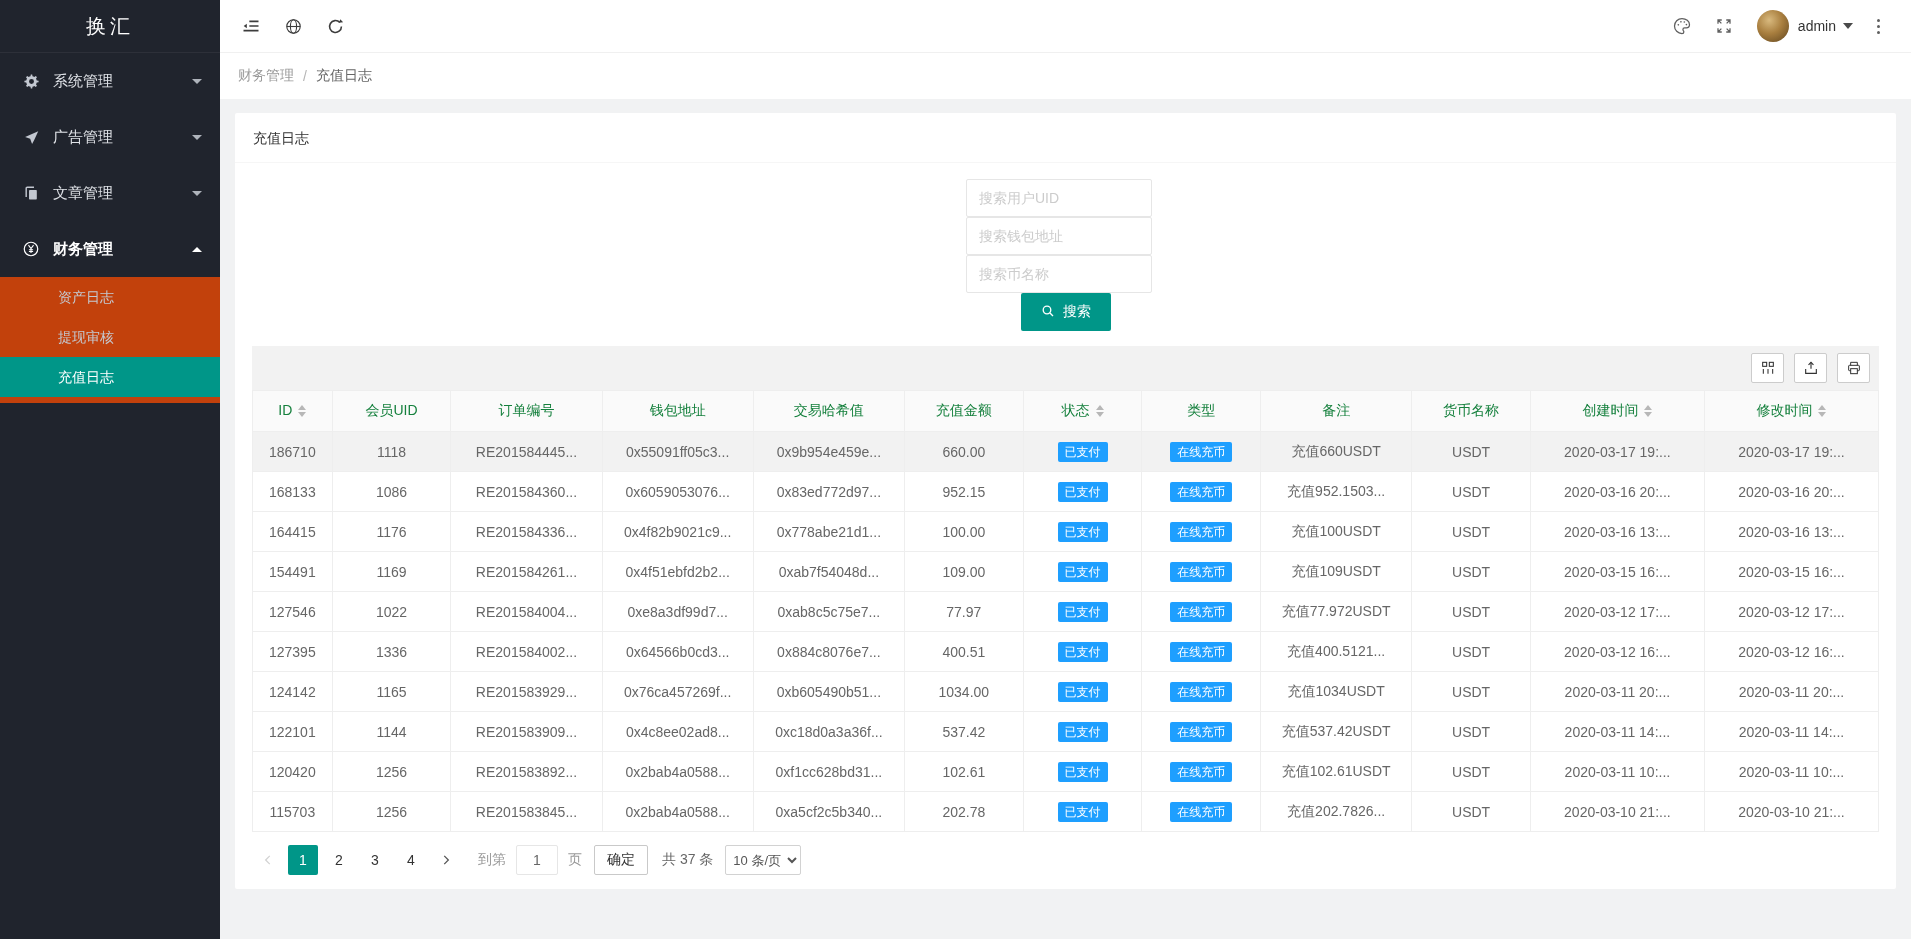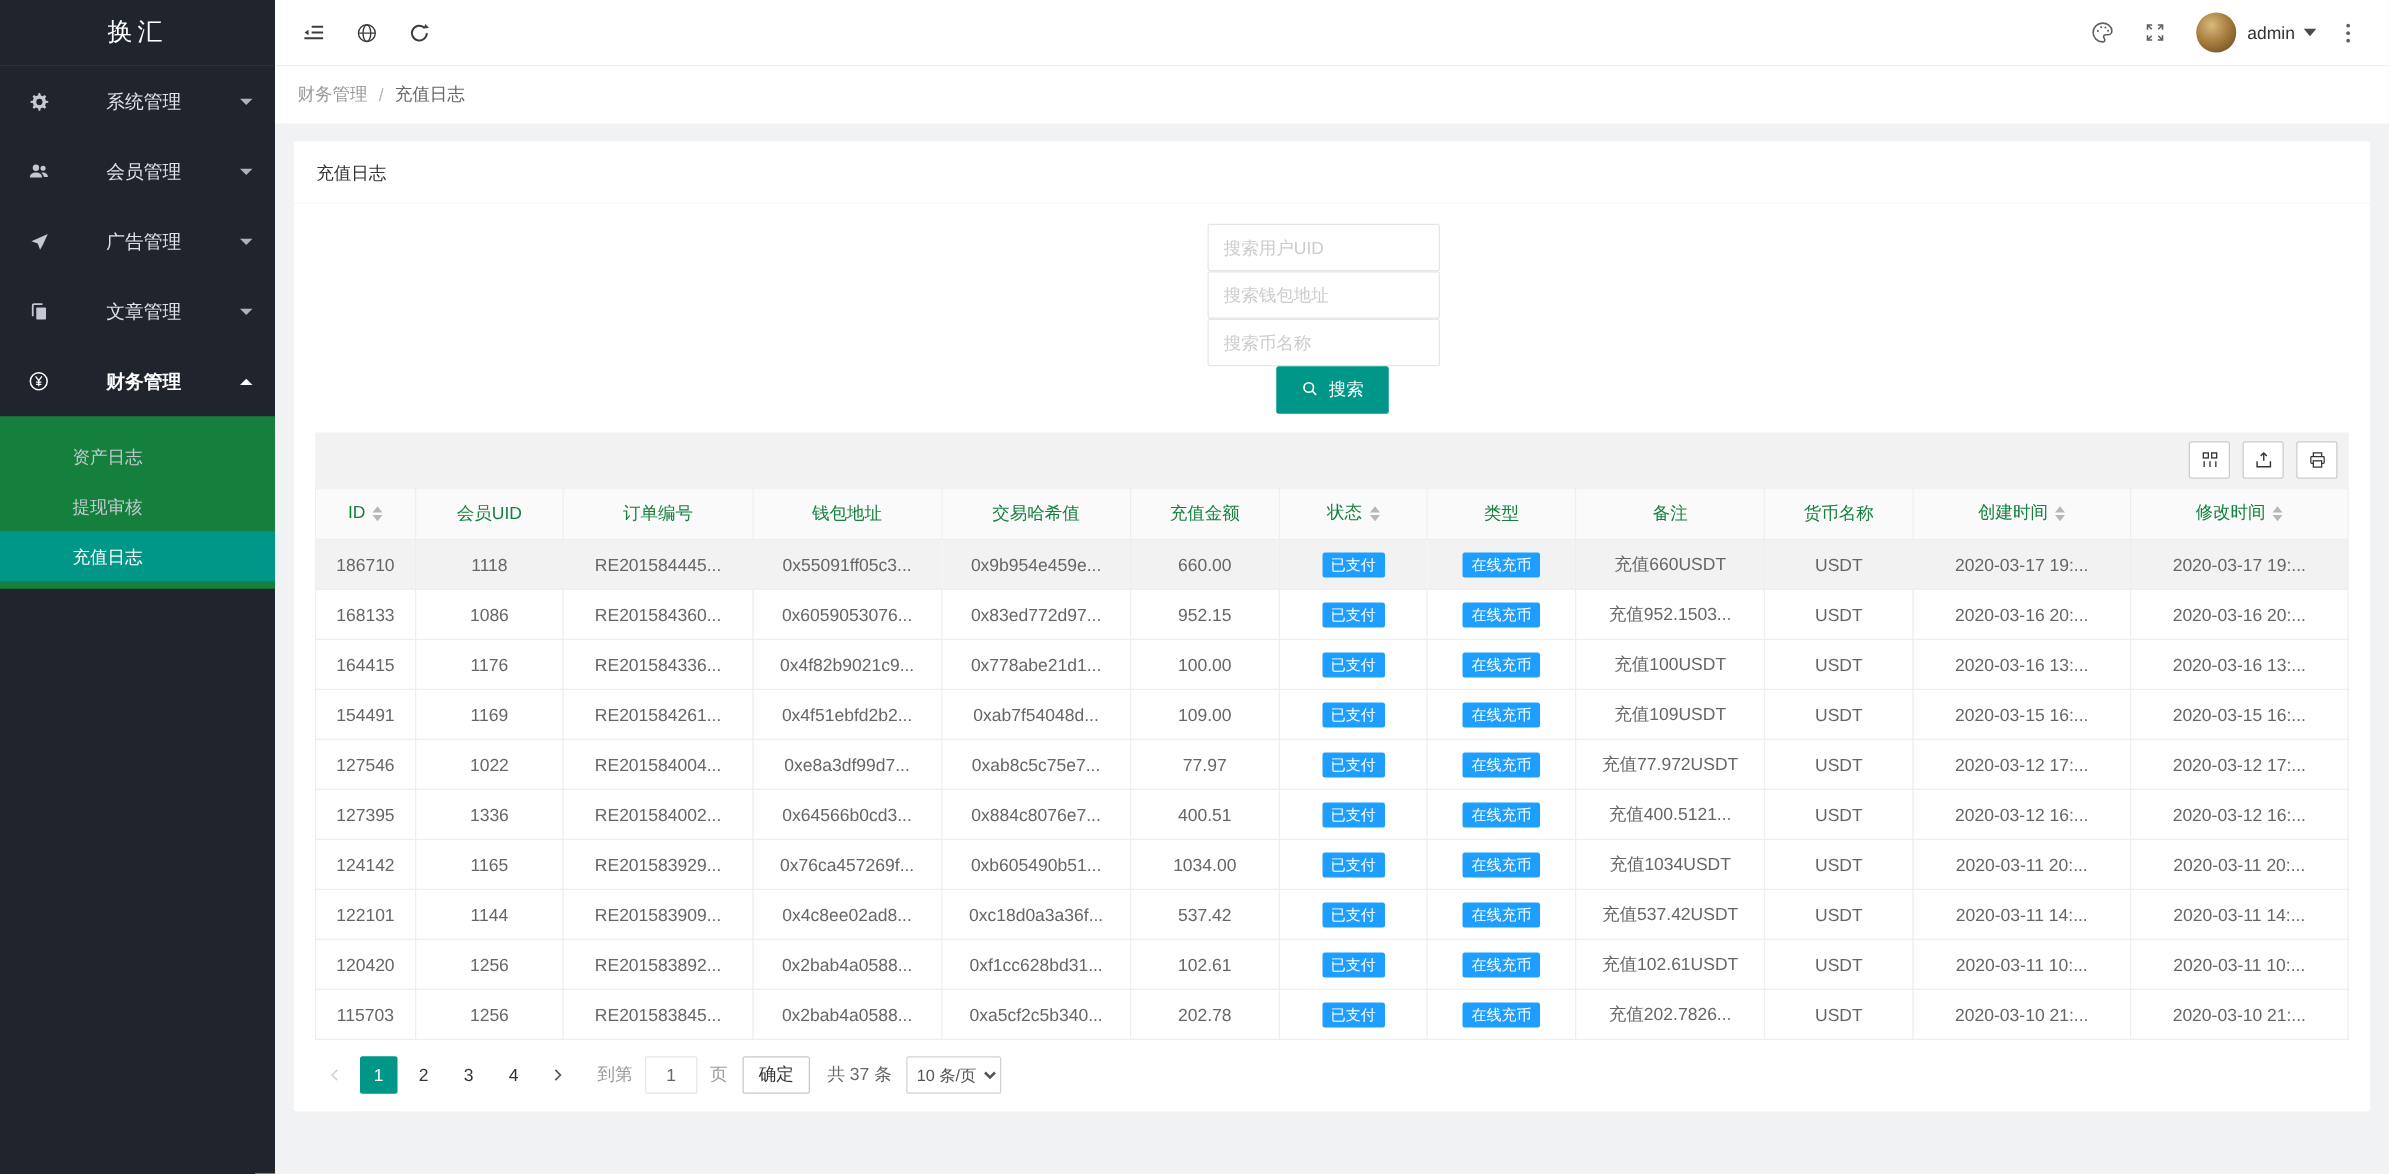--- a/index.html
+++ b/index.html
@@ -8,29 +8,29 @@
     font-family: "Liberation Sans", "DejaVu Sans", sans-serif;
     font-size: 14px; background:#f1f2f3; color:#666;
   }
   .app { display:flex; width:1911px; height:939px; }
 
   
   .sidebar { width:220px; height:939px; background:#20242d; flex-shrink:0; }
   .logo { height:53px; line-height:53px; text-align:center; color:#fff;
           font-size:20px; letter-spacing:4px; border-bottom:1px solid rgba(255,255,255,.06); cursor:pointer; }
   .menu-item { display:flex; align-items:center; height:56px; padding:0 18px 0 22px;
-               color:#dfe2e7; cursor:pointer; font-size:15px;gap:32px; }
+               color:#dfe2e7; cursor:pointer; font-size:15px; }
   .menu-item .mi-icon { width:18px; height:18px; margin-right:13px; color:#c3c8d1; display:flex; align-items:center; justify-content:center; }
   .menu-item.active-parent { color:#fff; font-weight:bold; }
   .menu-item.active-parent .mi-icon { color:#fff; }
   .chev { width:0; height:0; margin-left:auto;
           border-left:5px solid transparent; border-right:5px solid transparent;
           border-top:5px solid #aeb3bb; }
   .chev.up { border-top:none; border-bottom:5px solid #fff; }
-  .submenu { background:#15803d; padding:12px 0 6px; }
+  .submenu { background:#c2410c; padding:0 0 6px; }
   .submenu-item { height:40px; line-height:40px; padding-left:58px; color:#c4c9d1;
                   font-size:14px; cursor:pointer; }
   .submenu-item.active { background:#009688; color:#fff; }
 
   
   .main { flex:1; display:flex; flex-direction:column; min-width:0; }
 
   .topbar { height:53px; background:#fff; display:flex; align-items:center;
             padding:0 18px 0 10px; border-bottom:1px solid #f0f0f0; }
   .tb-icon { width:42px; height:53px; display:flex; align-items:center; justify-content:center;
@@ -123,32 +123,20 @@
     <div class="menu-item">
       <span class="mi-icon">
         <svg width="17" height="17" viewBox="0 0 24 24" fill="currentColor">
             <path fill-rule="evenodd" d="M11 2h2l.4 2.6c.9.2 1.7.6 2.5 1.1l2.2-1.4 1.6 1.6-1.4 2.2c.5.8.9 1.6 1.1 2.5L22 11v2l-2.6.4c-.2.9-.6 1.7-1.1 2.5l1.4 2.2-1.6 1.6-2.2-1.4c-.8.5-1.6.9-2.5 1.1L13 22h-2l-.4-2.6a8 8 0 0 1-2.5-1.1l-2.2 1.4-1.6-1.6 1.4-2.2a8 8 0 0 1-1.1-2.5L2 13v-2l2.6-.4c.2-.9.6-1.7 1.1-2.5L4.3 5.9l1.6-1.6 2.2 1.4c.8-.5 1.6-.9 2.5-1.1L11 2zm1 6.5a3.5 3.5 0 1 0 0 7 3.5 3.5 0 0 0 0-7z"></path>
           </svg>
       </span>
       <span>系统管理</span>
       <span class="chev"></span>
     </div>
 
-    <div class="menu-item">
-      <span class="mi-icon">
-        <svg width="18" height="18" viewBox="0 0 24 24" fill="currentColor">
-            <circle cx="9" cy="8.3" r="3.4"></circle>
-            <path d="M2.5 18.6c0-3.4 2.9-5.3 6.5-5.3s6.5 1.9 6.5 5.3z"></path>
-            <circle cx="16.6" cy="8.7" r="2.7"></circle>
-            <path d="M16.2 13.4c3.1.1 5.6 1.8 5.6 4.7h-4.3c-.2-1.9-1.2-3.4-2.8-4.3.4-.2 1-.4 1.5-.4z"></path>
-          </svg>
-      </span>
-      <span>会员管理</span>
-      <span class="chev"></span>
-    </div>
 
     <div class="menu-item">
       <span class="mi-icon">
         <svg width="17" height="17" viewBox="0 0 24 24" fill="currentColor">
             <path d="M21.5 3 3 11.3l7.1 2.4L12.8 21l3.2-5.7L21.5 3z"></path>
           </svg>
       </span>
       <span>广告管理</span>
       <span class="chev"></span>
     </div>

